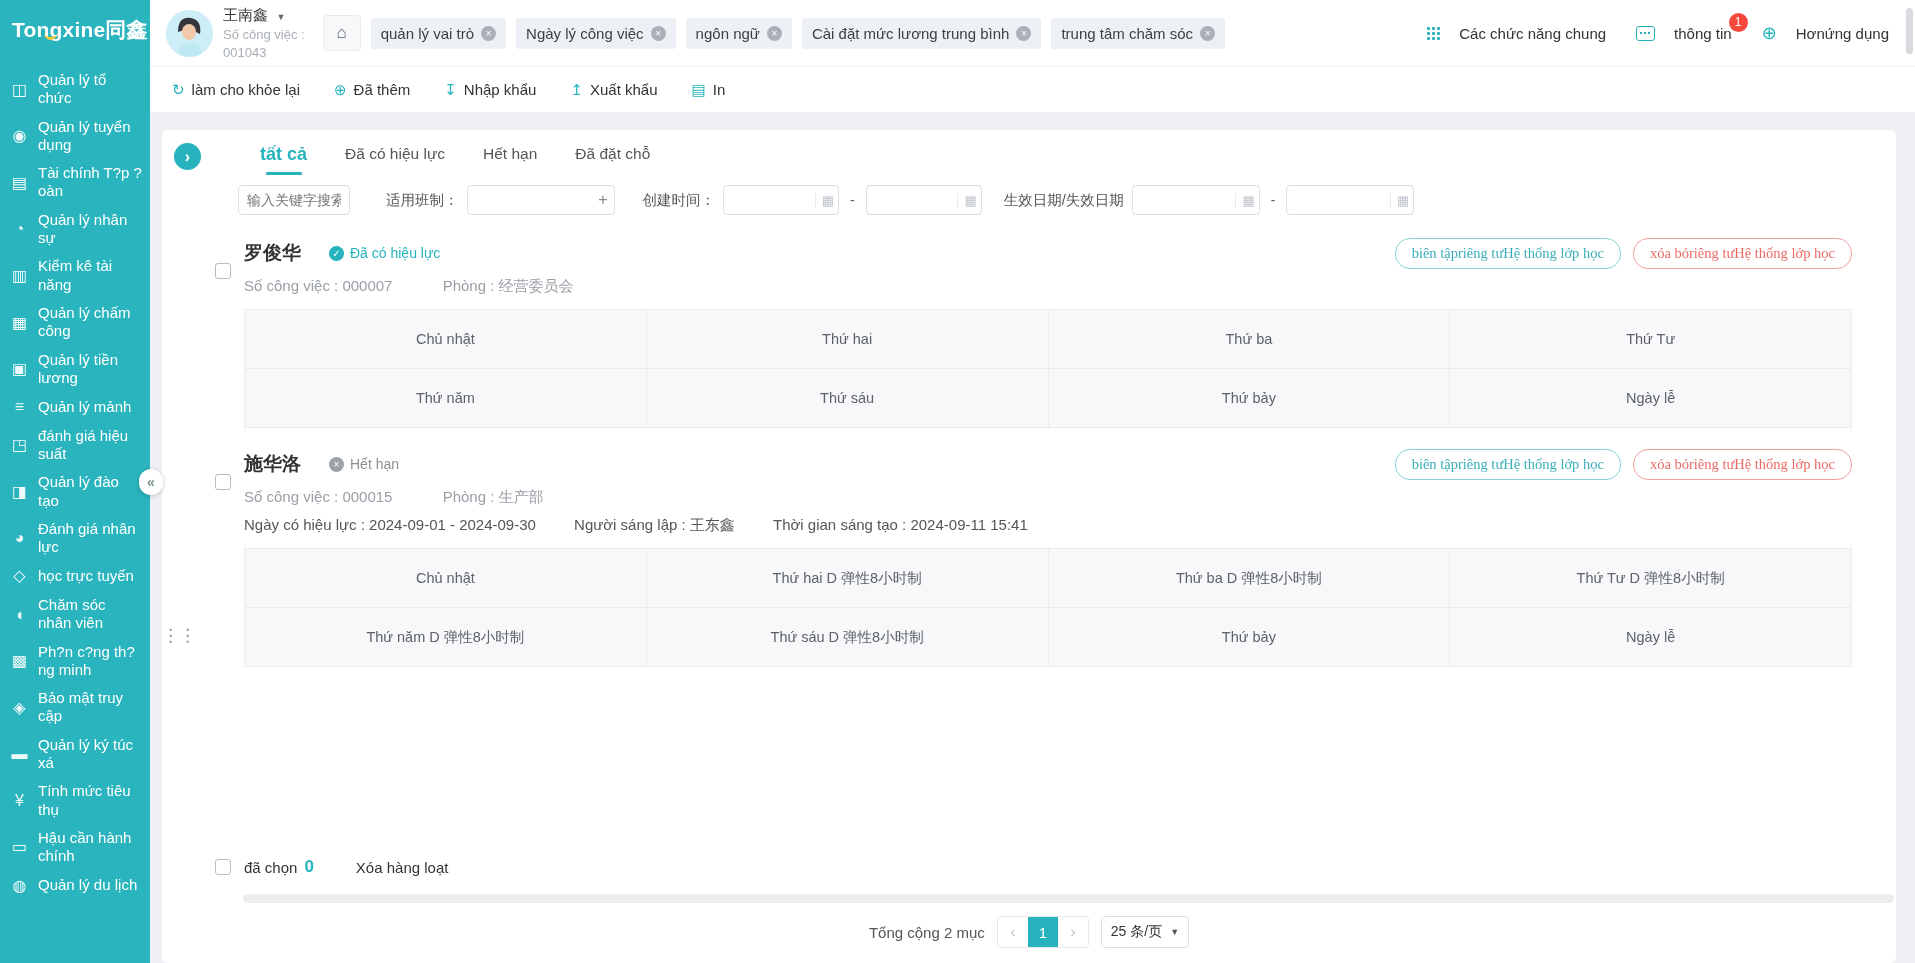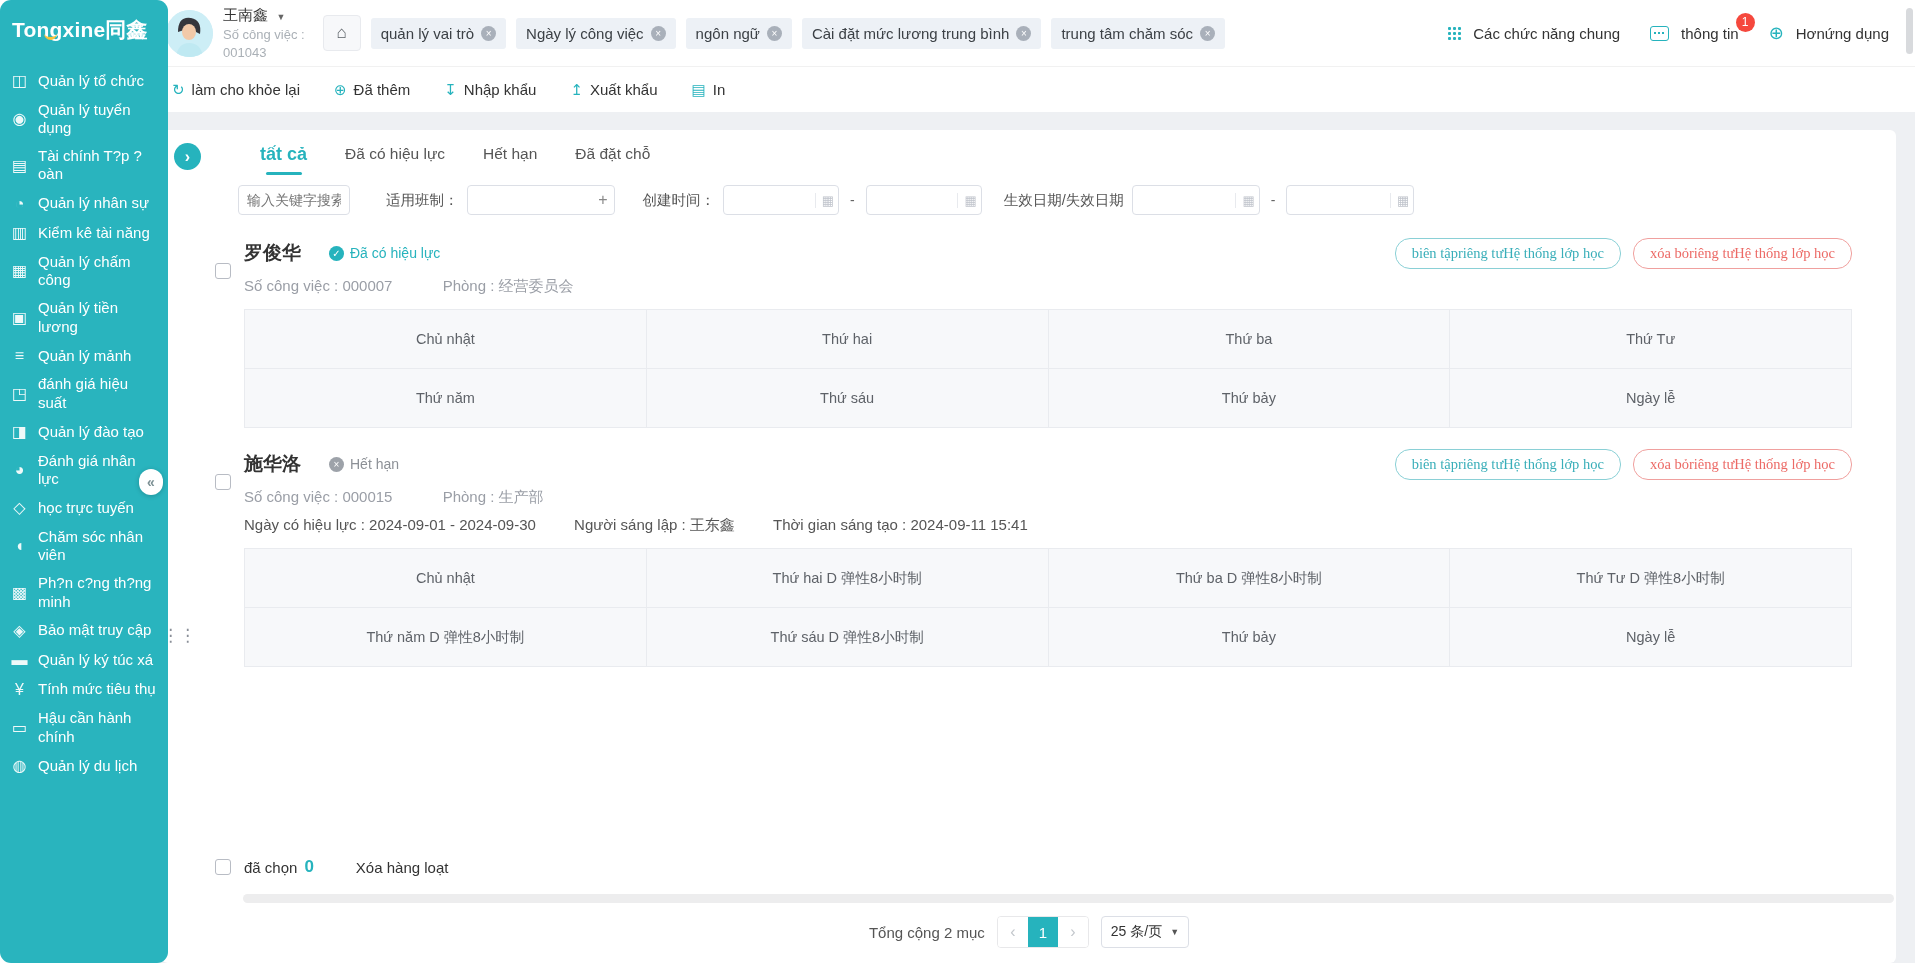--- a/index.html
+++ b/index.html
@@ -1,21 +1,21 @@
 <!DOCTYPE html>
 <html><head>
 <meta charset="utf-8">
 <style>
   * { margin:0; padding:0; box-sizing:border-box; }
   html,body { width:1915px; height:963px; overflow:hidden;
     font-family:"Liberation Sans","DejaVu Sans",sans-serif; color:#333; background:#fff; }
 
   
-  .sidebar { position:fixed; left:0; top:0; width:168px; height:963px;
-    background:#29b4be; color:#fff; z-index:5; overflow:hidden;border-radius:11px; }
+  .sidebar { position:fixed; left:0; top:0; width:150px; height:963px;
+    background:#29b4be; color:#fff; z-index:5; overflow:hidden; }
   .logo { padding:16px 10px 10px 12px; font-size:21px; font-weight:bold;
     letter-spacing:.2px; position:relative; white-space:nowrap; }
   .logo-smile { position:absolute; left:44px; top:33px; width:13px; height:7px;
     border-bottom:3px solid #f6c33b; border-radius:0 0 10px 10px; }
   .nav { margin-top:12px; }
   .nav-item { display:flex; align-items:center; gap:9px; padding:5px 8px 5px 10px;
     font-size:15px; line-height:1.22; cursor:pointer; }
   .nav-ic { width:19px; flex:0 0 19px; text-align:center; font-size:16px; opacity:.92; }
   .collapse-tab { position:fixed; left:139px; top:469px; width:24px; height:26px;
     background:#fff; border-radius:12px; box-shadow:0 1px 5px rgba(0,0,0,.2);
@@ -33,21 +33,21 @@
   .user-sub { font-size:13px; color:#aab0b6; margin-top:2px; line-height:1.2; }
   .home-chip { width:38px; height:36px; border:1px solid #e8eaee; background:#f7f8fa;
     border-radius:4px; display:flex; align-items:center; justify-content:center;
     font-size:17px; color:#5a6066; margin-left:18px; cursor:pointer; }
   .tags { display:flex; gap:10px; margin-left:10px; }
   .tag { background:#edf1f6; border-radius:3px; padding:7px 10px; font-size:15px;
     color:#3c4146; display:flex; align-items:center; gap:7px; white-space:nowrap; cursor:pointer; }
   .tag-x { width:15px; height:15px; border-radius:50%; background:#a9b0ba; color:#fff;
     font-size:10px; line-height:15px; text-align:center; cursor:pointer; flex:0 0 15px; }
   .hdr-right { margin-left:auto; display:flex; align-items:center; gap:30px; margin-right:26px; }
-  .hdr-act { display:flex; align-items:center; gap:12px; font-size:15px; color:#333;
+  .hdr-act { display:flex; align-items:center; gap:19px; font-size:15px; color:#333;
     cursor:pointer; position:relative; }
   .grid-ic { width:13px; height:13px; position:relative; }
   .grid-ic i { position:absolute; left:0; top:0; width:3px; height:3px; background:#26b3bd;
     border-radius:1px;
     box-shadow:5px 0 #26b3bd,10px 0 #26b3bd,0 5px #26b3bd,5px 5px #26b3bd,10px 5px #26b3bd,
                0 10px #26b3bd,5px 10px #26b3bd,10px 10px #26b3bd; }
   .msg-ic { width:19px; height:15px; border:1.6px solid #26b3bd; border-radius:3px; position:relative; }
   .msg-ic i { position:absolute; left:3px; top:5px; width:2px; height:2px; background:#26b3bd;
     box-shadow:4px 0 #26b3bd,8px 0 #26b3bd; }
   .badge { position:absolute; top:-12px; right:-16px; min-width:19px; height:19px;

